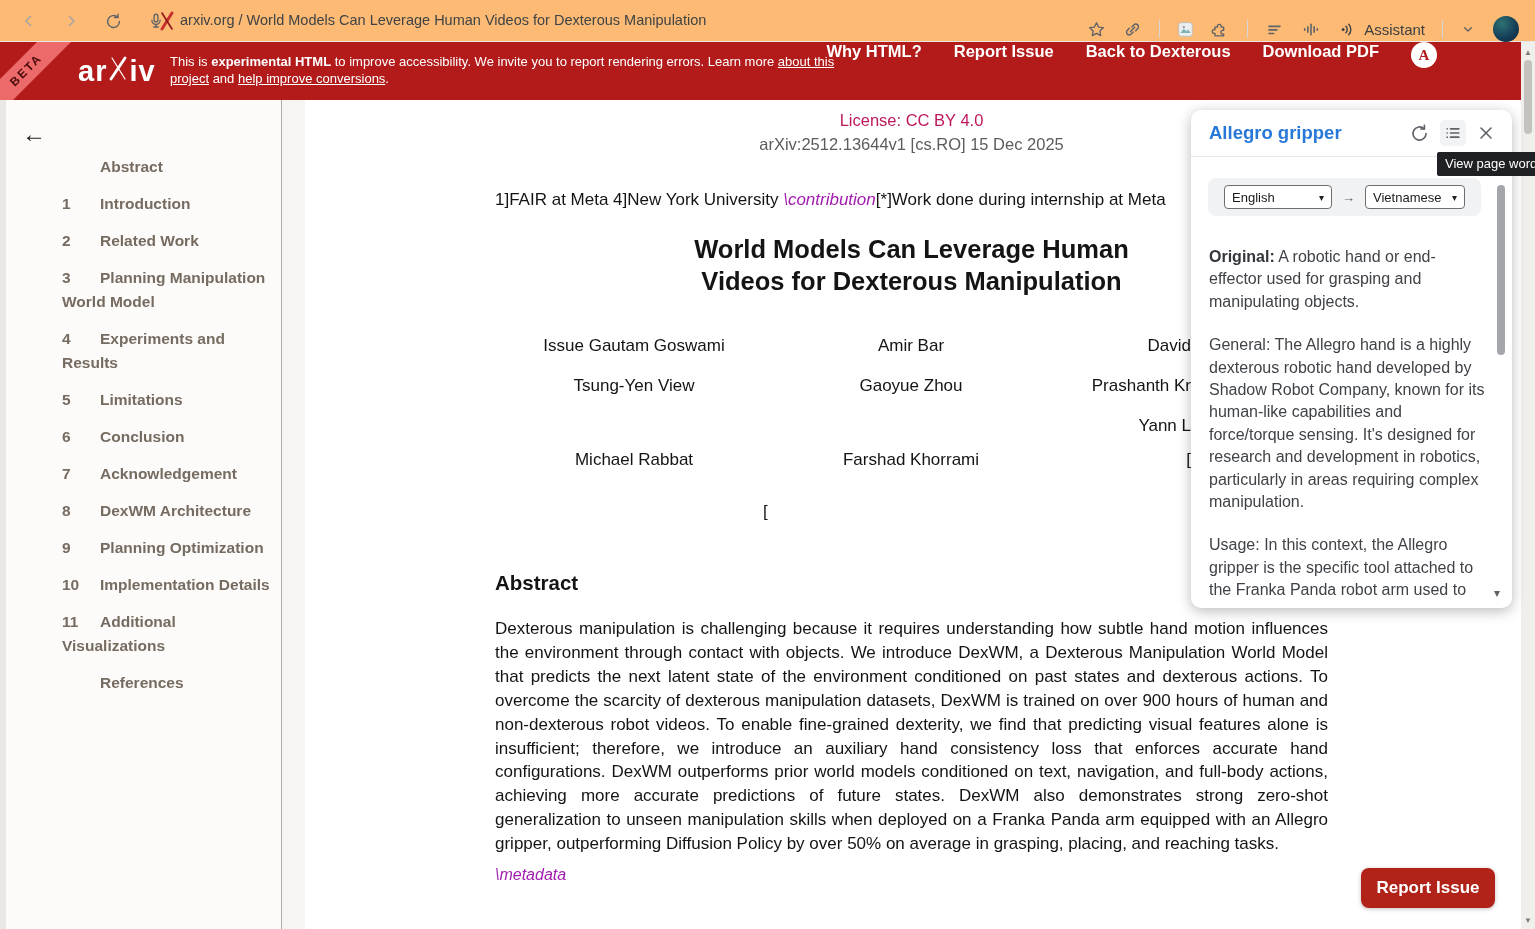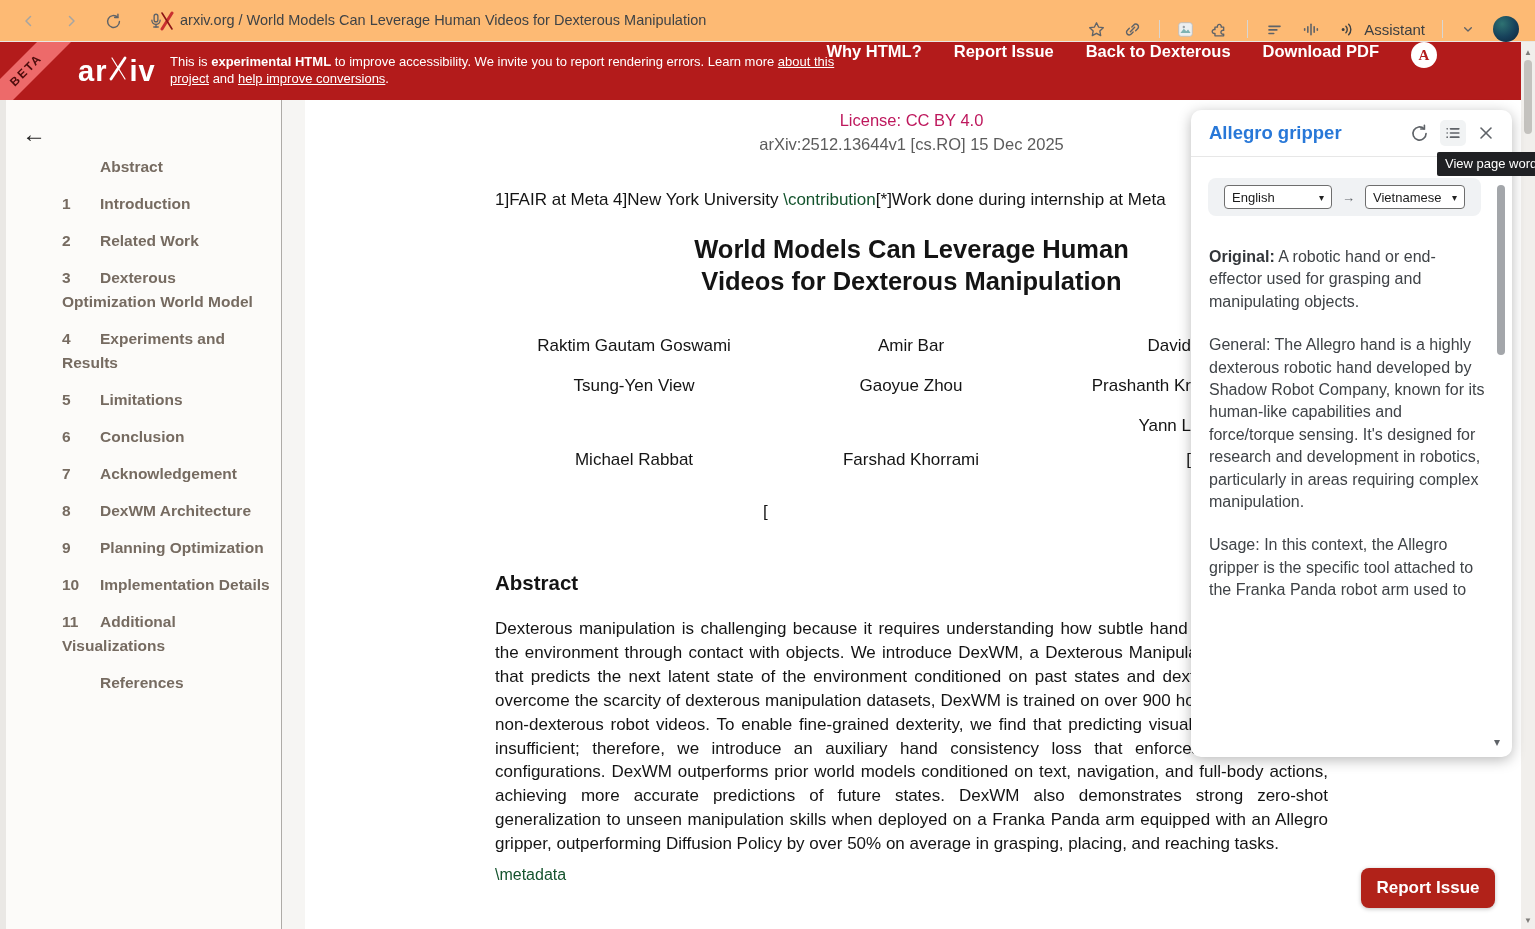--- a/index.html
+++ b/index.html
@@ -47,38 +47,38 @@
   .toc { position:absolute; left:0; top:55px; width:100%; padding:0 8px 0 56px; }
   .toc-item { font-size:15.5px; font-weight:bold; color:#766b61; line-height:24px; margin-bottom:13px; cursor:pointer; }
   .toc-num { display:inline-block; width:38px; }
 
   
   .gutter { position:absolute; left:283px; top:100px; width:22px; height:829px; background:#f6f5f3; }
   .main { position:absolute; left:305px; top:100px; width:1216px; height:829px; background:#fff; color:#141414; }
   .lic    { position:absolute; left:190px; top:11px;  width:833px; text-align:center; font-size:16.5px; color:#be185d; }
   .aid    { position:absolute; left:190px; top:35px;  width:833px; text-align:center; font-size:16.5px; color:#5c5c5c; }
   .affil  { position:absolute; left:190px; top:90px;  font-size:17px; }
-  .cmdred { color:#14532d; }
+  .cmdred { color:#a21caf;font-style:italic; }
   .ptitle { position:absolute; left:190px; top:133px; width:833px; text-align:center;
             font-size:25.5px; font-weight:bold; line-height:32px; white-space:pre-line; }
   .auth   { position:absolute; transform:translateX(-50%); font-size:17px; white-space:nowrap; }
   .authfrag { position:absolute; right:330px; font-size:17px; white-space:nowrap; }
   .r1 { top:236px; } .r2 { top:276px; } .r3 { top:316px; } .r4 { top:350px; }
   .c1 { left:329px; } .c2 { left:606px; }
   .stray  { position:absolute; left:458px; top:402px; font-size:17px; }
   .absh   { position:absolute; left:190px; top:471px; font-size:20.5px; font-weight:bold; }
   .absp   { position:absolute; left:190px; top:517px; width:833px; font-size:17px;
             line-height:23.9px; text-align:justify; }
   .meta   { position:absolute; left:190px; top:766px; font-size:16px; }
   .proj   { position:absolute; left:190px; top:790px; font-size:16.5px; }
   .proj a { font-family:"DejaVu Sans Mono", monospace; font-size:15.5px; color:#35789d;
             text-decoration:underline; cursor:pointer; }
 
   
-  .popup { position:absolute; left:1191px; top:110px; width:321px; height:647px; background:#fff;
+  .popup { position:absolute; left:1191px; top:110px; width:321px; height:498px; background:#fff;
            border-radius:10px; box-shadow:0 3px 14px rgba(0,0,0,.28); z-index:40; overflow:hidden; }
   .pop-head { height:47px; display:flex; align-items:center; padding:0 14px 0 18px; border-bottom:1px solid #e7e7e7; }
   .pop-title { font-size:18.5px; font-weight:bold; color:#2878d8; flex:1; }
   .pop-ic { background:none; border:none; cursor:pointer; padding:2px; line-height:0; }
   .pop-ic.listbg { background:#f1f3f4; border-radius:5px; padding:3px; margin:0 8px; }
   .langbox { position:absolute; left:17px; top:68px; width:273px; height:38px; background:#f0f2f4;
              border-radius:8px; display:flex; align-items:center; justify-content:center; gap:10px; }
   .sel { background:#fff; border:1.5px solid #6e6e6e; border-radius:4px; height:24px; padding:0 7px;
          display:flex; align-items:center; gap:10px; font-size:13px; color:#1a1a1a; cursor:pointer; }
   .sel .chev { font-size:10px; color:#222; }
@@ -214,42 +214,42 @@
     </nav>
   </header>
 
   <div class="lstrip"></div>
   <aside class="sidebar">
     <button class="backbtn"><span>←</span></button>
     <nav class="toc">
       <div class="toc-item"><span class="toc-num"></span><span>Abstract</span></div>
       <div class="toc-item"><span class="toc-num">1</span><span>Introduction</span></div>
       <div class="toc-item"><span class="toc-num">2</span><span>Related Work</span></div>
-      <div class="toc-item"><span class="toc-num">3</span><span>Dexterous Optimization World Model</span></div>
+      <div class="toc-item"><span class="toc-num">3</span><span>Planning Manipulation World Model</span></div>
       <div class="toc-item"><span class="toc-num">4</span><span>Experiments and Results</span></div>
       <div class="toc-item"><span class="toc-num">5</span><span>Limitations</span></div>
       <div class="toc-item"><span class="toc-num">6</span><span>Conclusion</span></div>
       <div class="toc-item"><span class="toc-num">7</span><span>Acknowledgement</span></div>
       <div class="toc-item"><span class="toc-num">8</span><span>DexWM Architecture</span></div>
       <div class="toc-item"><span class="toc-num">9</span><span>Planning Optimization</span></div>
       <div class="toc-item"><span class="toc-num">10</span><span>Implementation Details</span></div>
       <div class="toc-item"><span class="toc-num">11</span><span>Additional Visualizations</span></div>
       <div class="toc-item"><span class="toc-num"></span><span>References</span></div>
     </nav>
   </aside>
   <div class="gutter"></div>
 
   <main class="main">
     <div class="lic">License: CC BY 4.0</div>
     <div class="aid">arXiv:2512.13644v1 [cs.RO] 15 Dec 2025</div>
     <div class="affil"><span>1]FAIR at Meta 4]New York University </span><span class="cmdred">\contribution</span><span>[*]Work done during internship at Meta</span></div>
     <h1 class="ptitle">World Models Can Leverage Human
 Videos for Dexterous Manipulation</h1>
 
-    <span class="auth r1 c1">Raktim Gautam Goswami</span>
+    <span class="auth r1 c1">Issue Gautam Goswami</span>
     <span class="auth r1 c2">Amir Bar</span>
     <span class="authfrag r1">David</span>
     <span class="auth r2 c1">Tsung-Yen View</span>
     <span class="auth r2 c2">Gaoyue Zhou</span>
     <span class="authfrag r2">Prashanth Kr</span>
     <span class="authfrag r3">Yann L</span>
     <span class="auth r4 c1">Michael Rabbat</span>
     <span class="auth r4 c2">Farshad Khorrami</span>
     <span class="authfrag r4">[</span>
     <span class="stray">[</span>

